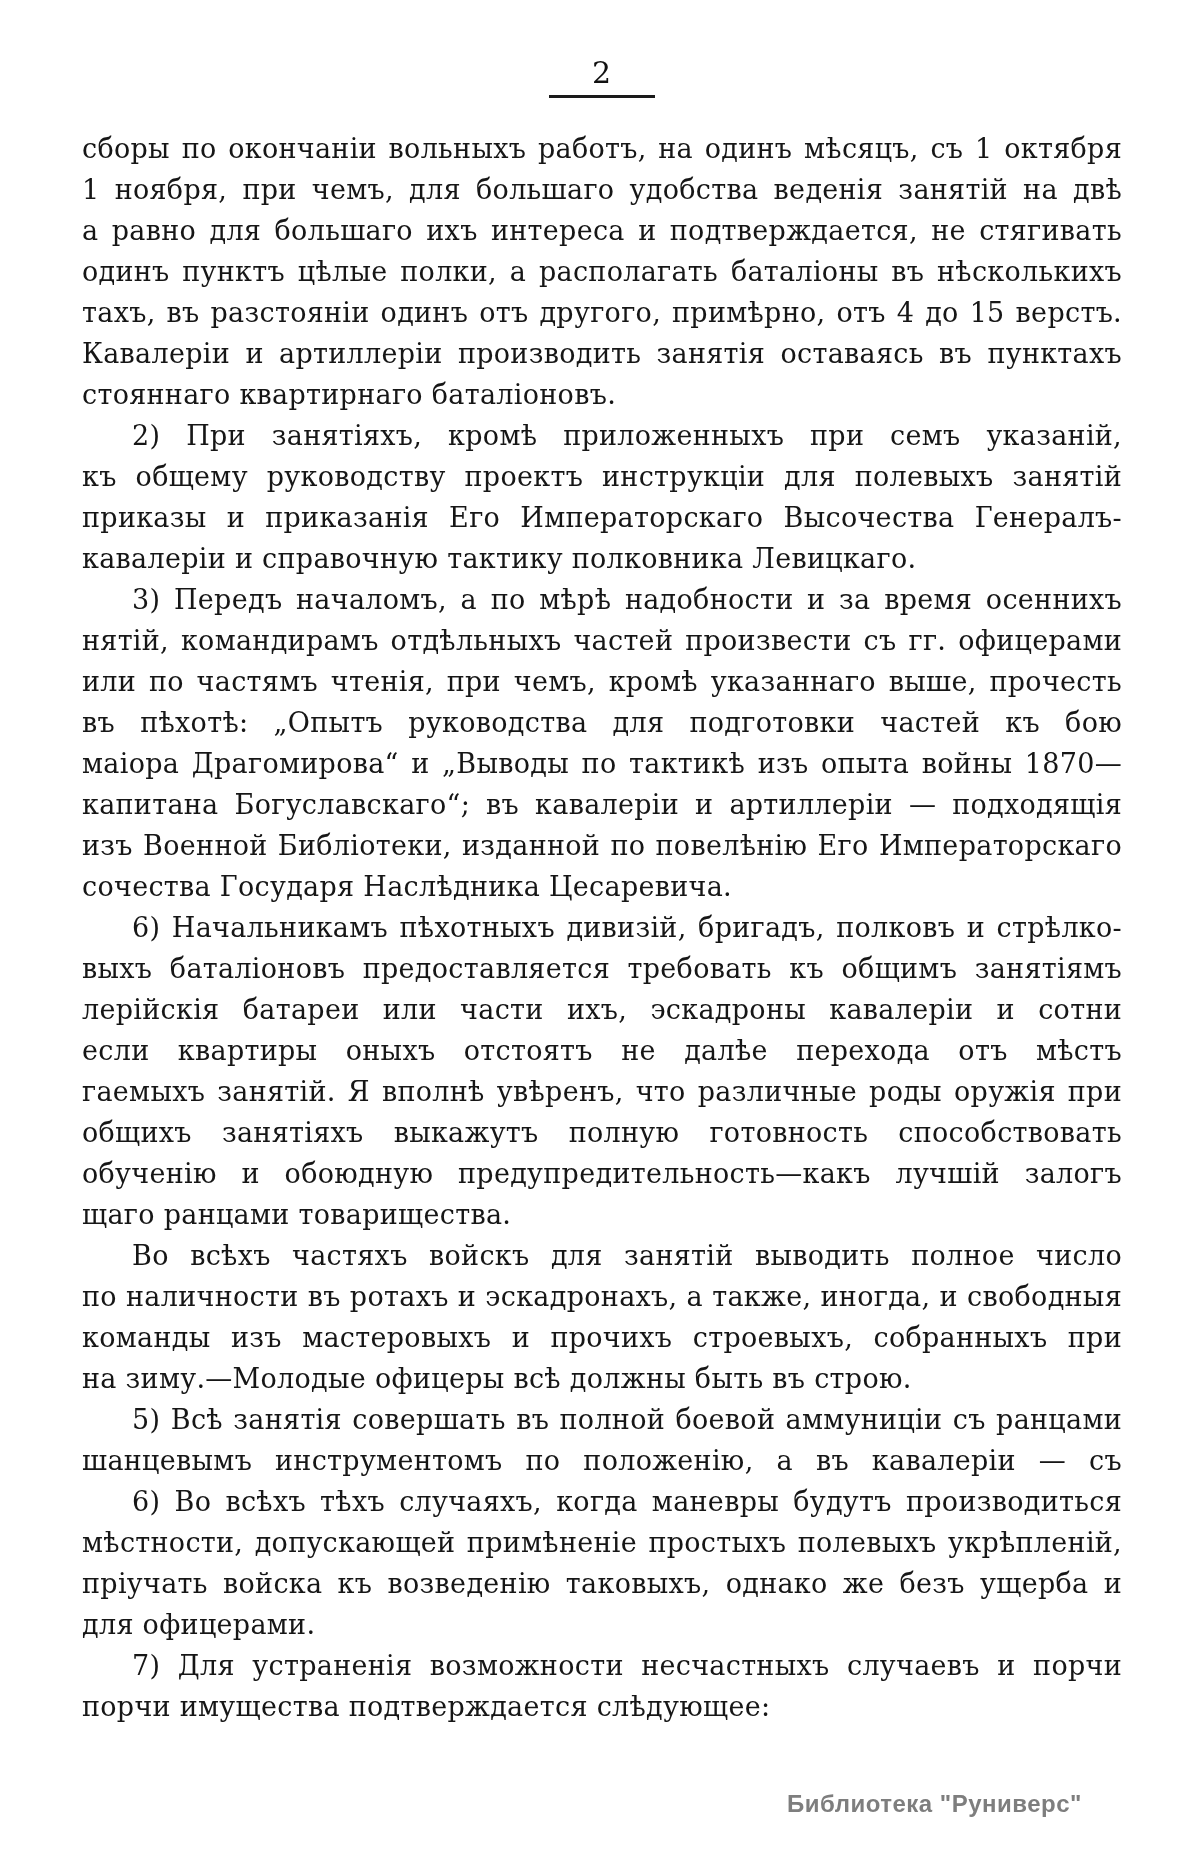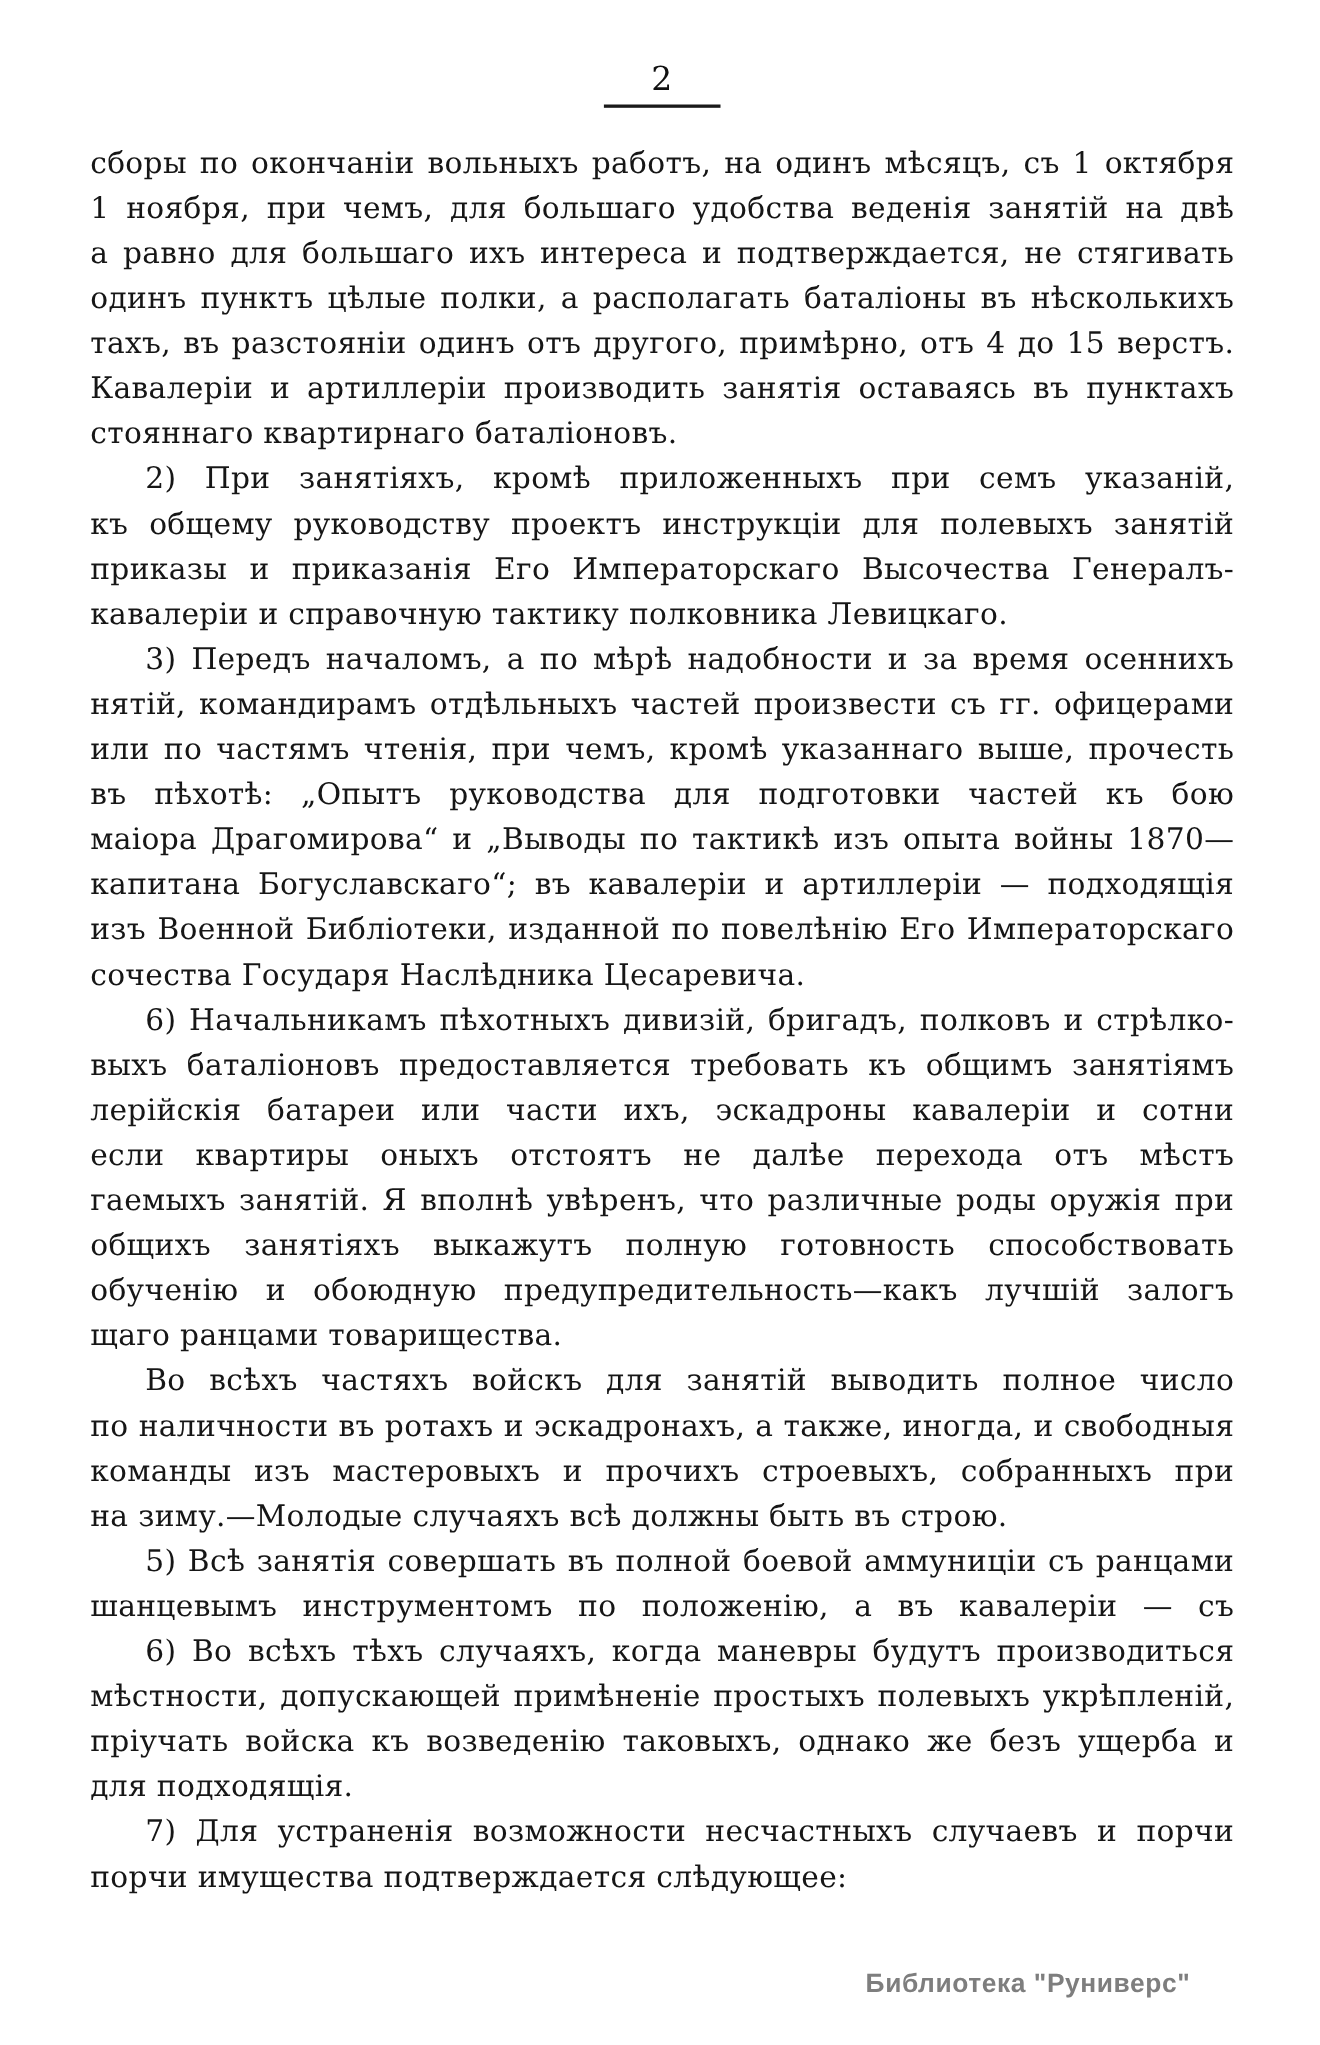--- a/index.html
+++ b/index.html
@@ -116,31 +116,31 @@
         <div class="line">если квартиры оныхъ отстоятъ не далѣе перехода отъ мѣстъ предпола-</div>
         <div class="line">гаемыхъ занятій. Я вполнѣ увѣренъ, что различные роды оружія при этихъ</div>
         <div class="line">общихъ занятіяхъ выкажутъ полную готовность способствовать взаимному</div>
         <div class="line">обученію и обоюдную предупредительность—какъ лучшій залогъ буду-</div>
         <div class="line last">щаго ранцами товарищества.</div>
       </div>
       <div class="para">
         <div class="line indent">Во всѣхъ частяхъ войскъ для занятій выводить полное число рядовъ</div>
         <div class="line">по наличности въ ротахъ и эскадронахъ, а также, иногда, и свободныя</div>
         <div class="line">команды изъ мастеровыхъ и прочихъ строевыхъ, собранныхъ при штабахъ</div>
-        <div class="line last">на зиму.—Молодые случаяхъ всѣ должны быть въ строю.</div>
+        <div class="line last">на зиму.—Молодые офицеры всѣ должны быть въ строю.</div>
       </div>
       <div class="para">
         <div class="line indent">5) Всѣ занятія совершать въ полной боевой аммуниціи съ ранцами и</div>
         <div class="line">шанцевымъ инструментомъ по положенію, а въ кавалеріи — съ полнымъ</div>
       </div>
       <div class="para">
         <div class="line indent">6) Во всѣхъ тѣхъ случаяхъ, когда маневры будутъ производиться на</div>
         <div class="line">мѣстности, допускающей примѣненіе простыхъ полевыхъ укрѣпленій, —</div>
         <div class="line">пріучать войска къ возведенію таковыхъ, однако же безъ ущерба и вреда</div>
-        <div class="line last">для подходящія.</div>
+        <div class="line last">для офицерами.</div>
       </div>
       <div class="para">
         <div class="line indent">7) Для устраненія возможности несчастныхъ случаевъ и порчи част-</div>
         <div class="line last">порчи имущества подтверждается слѣдующее:</div>
       </div>
     </div>
 
   <div class="watermark">Библиотека "Руниверс"</div>
 
 </div>

